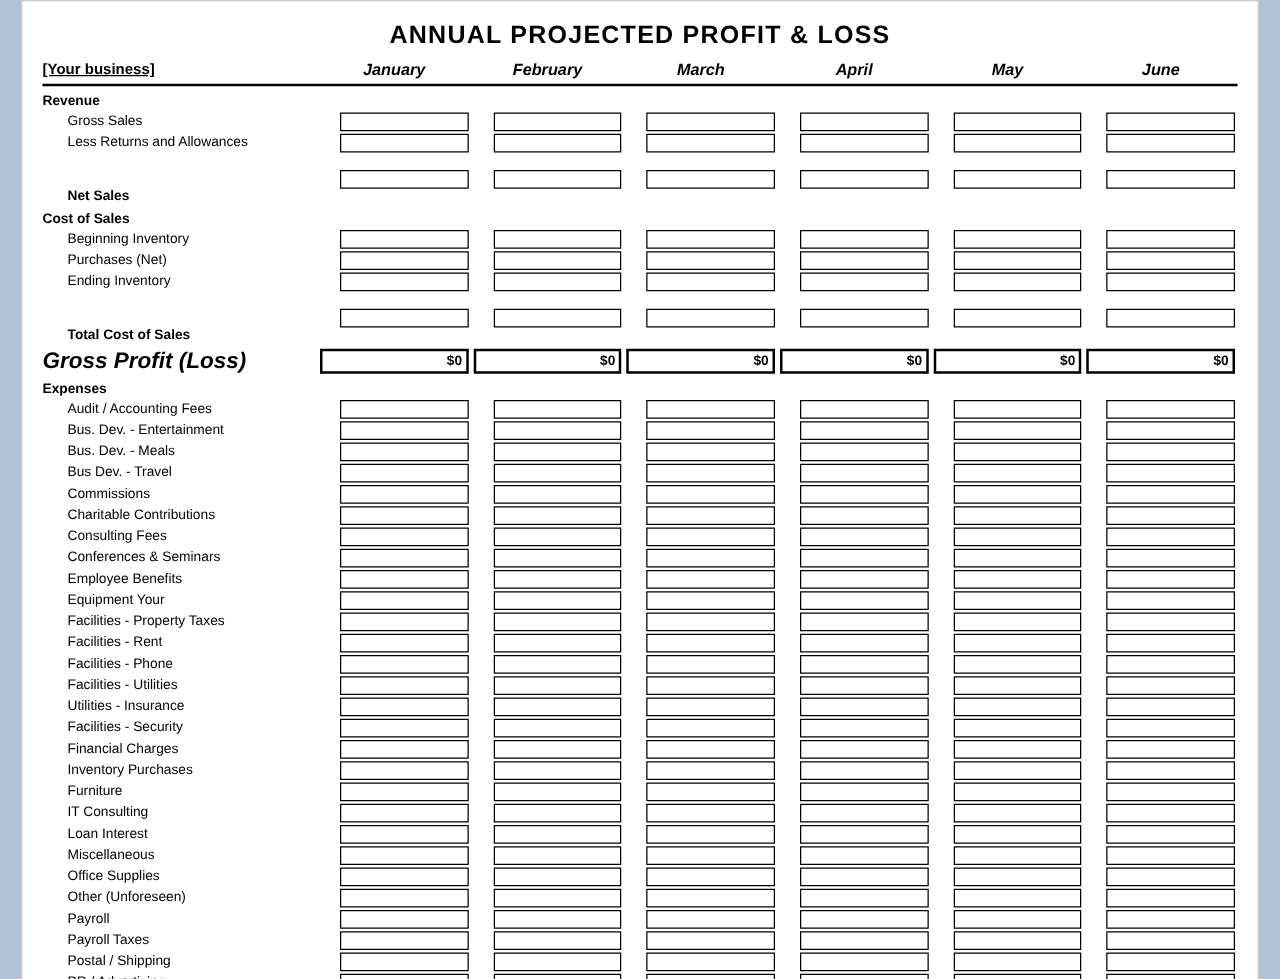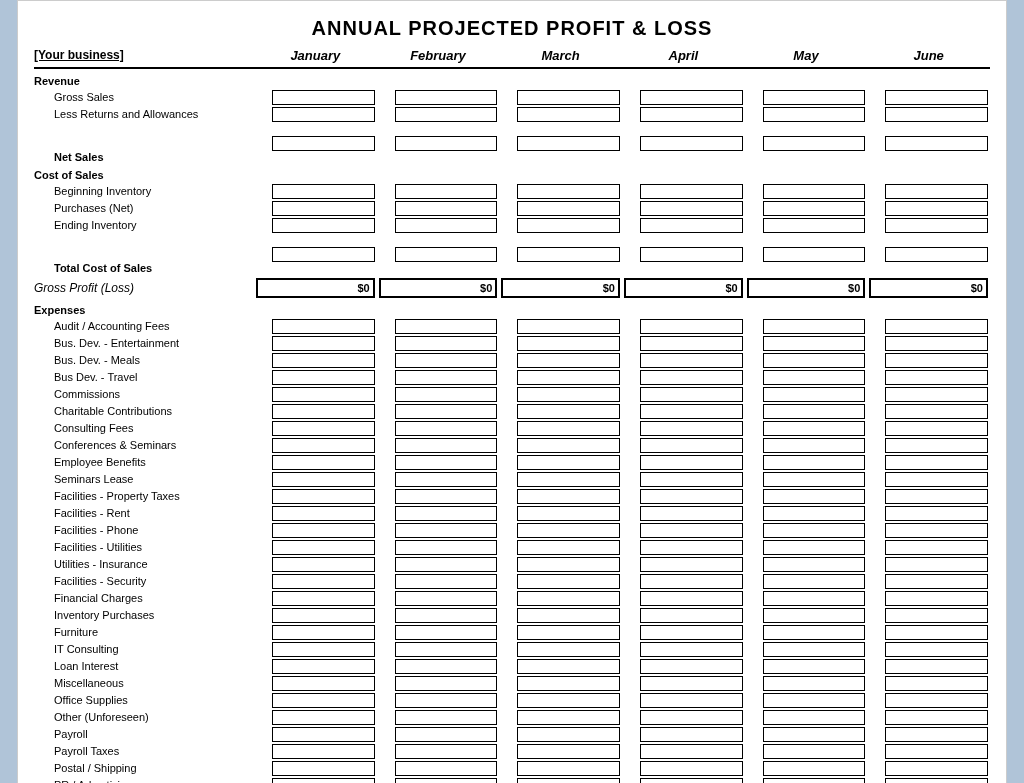--- a/index.html
+++ b/index.html
@@ -84,22 +84,22 @@
       height: 20px;
       font-weight: bold;
     }
     .gross-profit-row {
       display: grid;
       grid-template-columns: 220px repeat(6, 1fr);
       margin: 4px 0;
       align-items: center;
     }
     .gross-profit-label {
-      font-size: 12px;
-      font-weight: normal;
+      font-size: 18px;
+      font-weight: bold;
       font-style: italic;
     }
     .footer {
       font-size: 9px;
       color: #555;
       margin-top: 8px;
     }
   </style>
 </head>
 <body>
@@ -272,21 +272,21 @@
       <div class="data-row">
         <div class="row-label">Employee Benefits</div>
         <div class="cell"></div>
         <div class="cell"></div>
         <div class="cell"></div>
         <div class="cell"></div>
         <div class="cell"></div>
         <div class="cell"></div>
       </div>
       <div class="data-row">
-        <div class="row-label">Seminars Lease</div>
+        <div class="row-label">Equipment Your</div>
         <div class="cell"></div>
         <div class="cell"></div>
         <div class="cell"></div>
         <div class="cell"></div>
         <div class="cell"></div>
         <div class="cell"></div>
       </div>
       <div class="data-row">
         <div class="row-label">Facilities - Property Taxes</div>
         <div class="cell"></div>

